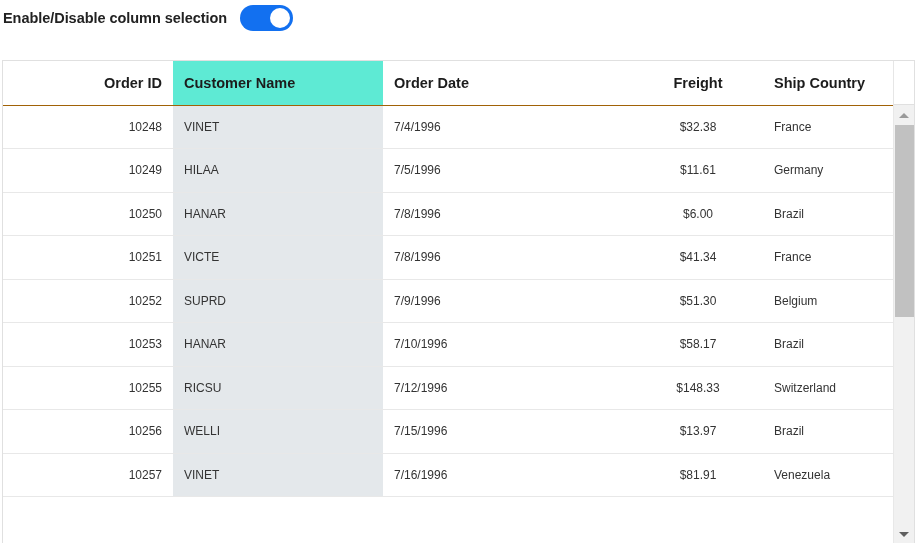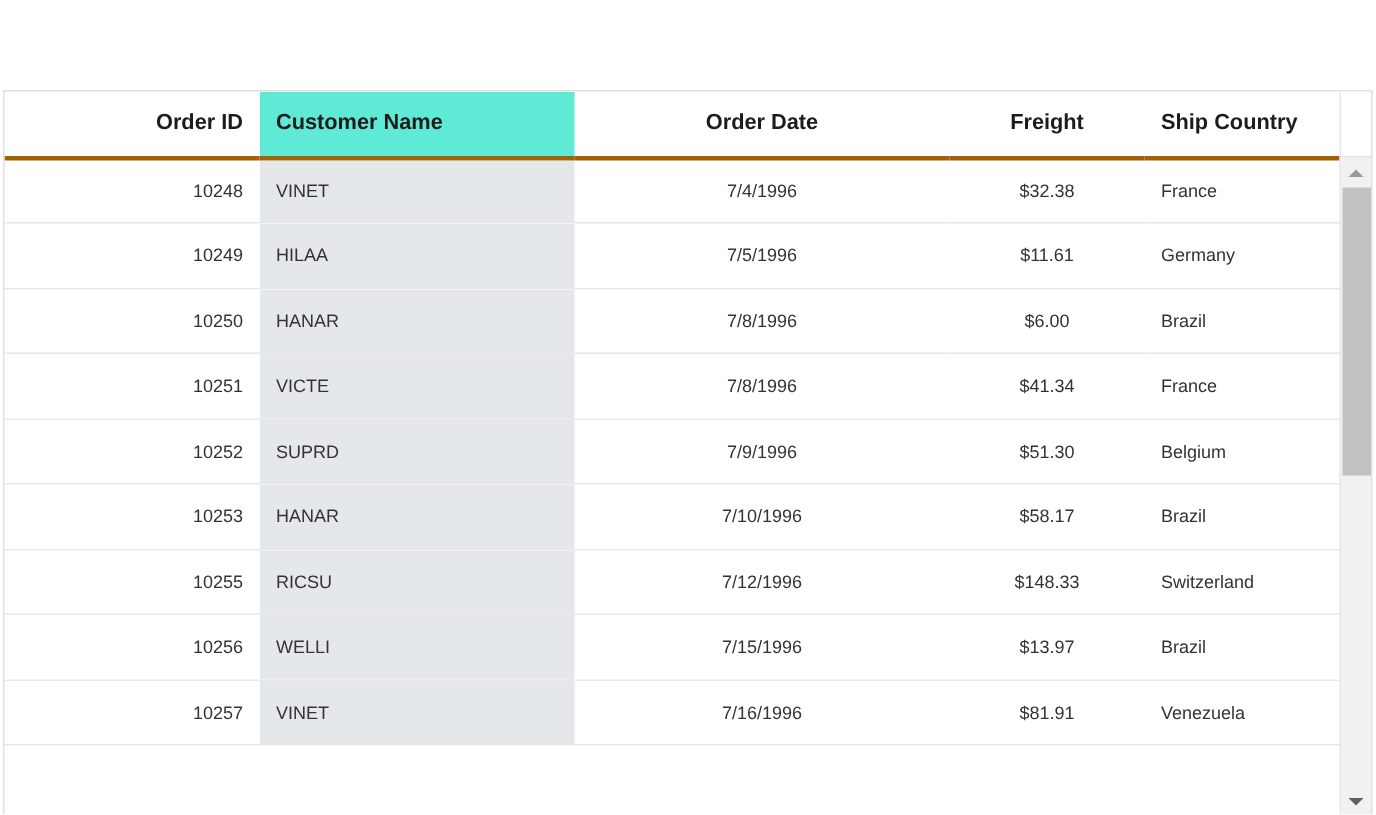--- a/index.html
+++ b/index.html
@@ -83,36 +83,36 @@
     overflow: hidden;
     text-overflow: ellipsis;
   }
 
   .grid-table thead th {
     height: 44px;
     font-size: 14.5px;
     font-weight: bold;
     color: #1c1c1c;
     background: #ffffff;
-    border-bottom: 3px solid #a16207;
+    border-bottom: 1px solid #a16207;
     vertical-align: middle;
   }
 
   .grid-table tbody td {
     height: 43.5px;
     font-size: 12px;
     color: #333333;
     vertical-align: middle;
     background: #ffffff;
   }
 
   
   .col-orderid   { width: 170px; text-align: right; }
   .col-customer  { width: 210px; text-align: left;  }
-  .col-orderdate { width: 250px; text-align: center; }
+  .col-orderdate { width: 250px; text-align: left; }
   .col-freight   { width: 130px; text-align: center; }
   .col-country   { width: 131px; text-align: left;  }
 
   
   .grid-table thead th.sel { background: #5eead4; }
   .grid-table tbody td.sel { background: #e4e8eb; }
 
   
   .vscroll {
     position: absolute;
@@ -164,20 +164,26 @@
     border-left: 1px solid #e6e6e6;
     border-bottom: 1px solid #e0e0e0;
     box-sizing: border-box;
   }
 </style>
 </head>
 <body>
 
 <div id="app">
 
+  <div class="toggle-row">
+    <span class="toggle-label">Enable/Disable column selection</span>
+    <div class="switch">
+      <div class="knob"></div>
+    </div>
+  </div>
 
   <div class="grid">
 
     <table class="grid-table">
       <thead>
         <tr>
           <th class="col-orderid">Order ID</th>
           <th class="col-customer sel">Customer Name</th>
           <th class="col-orderdate">Order Date</th>
           <th class="col-freight">Freight</th>

